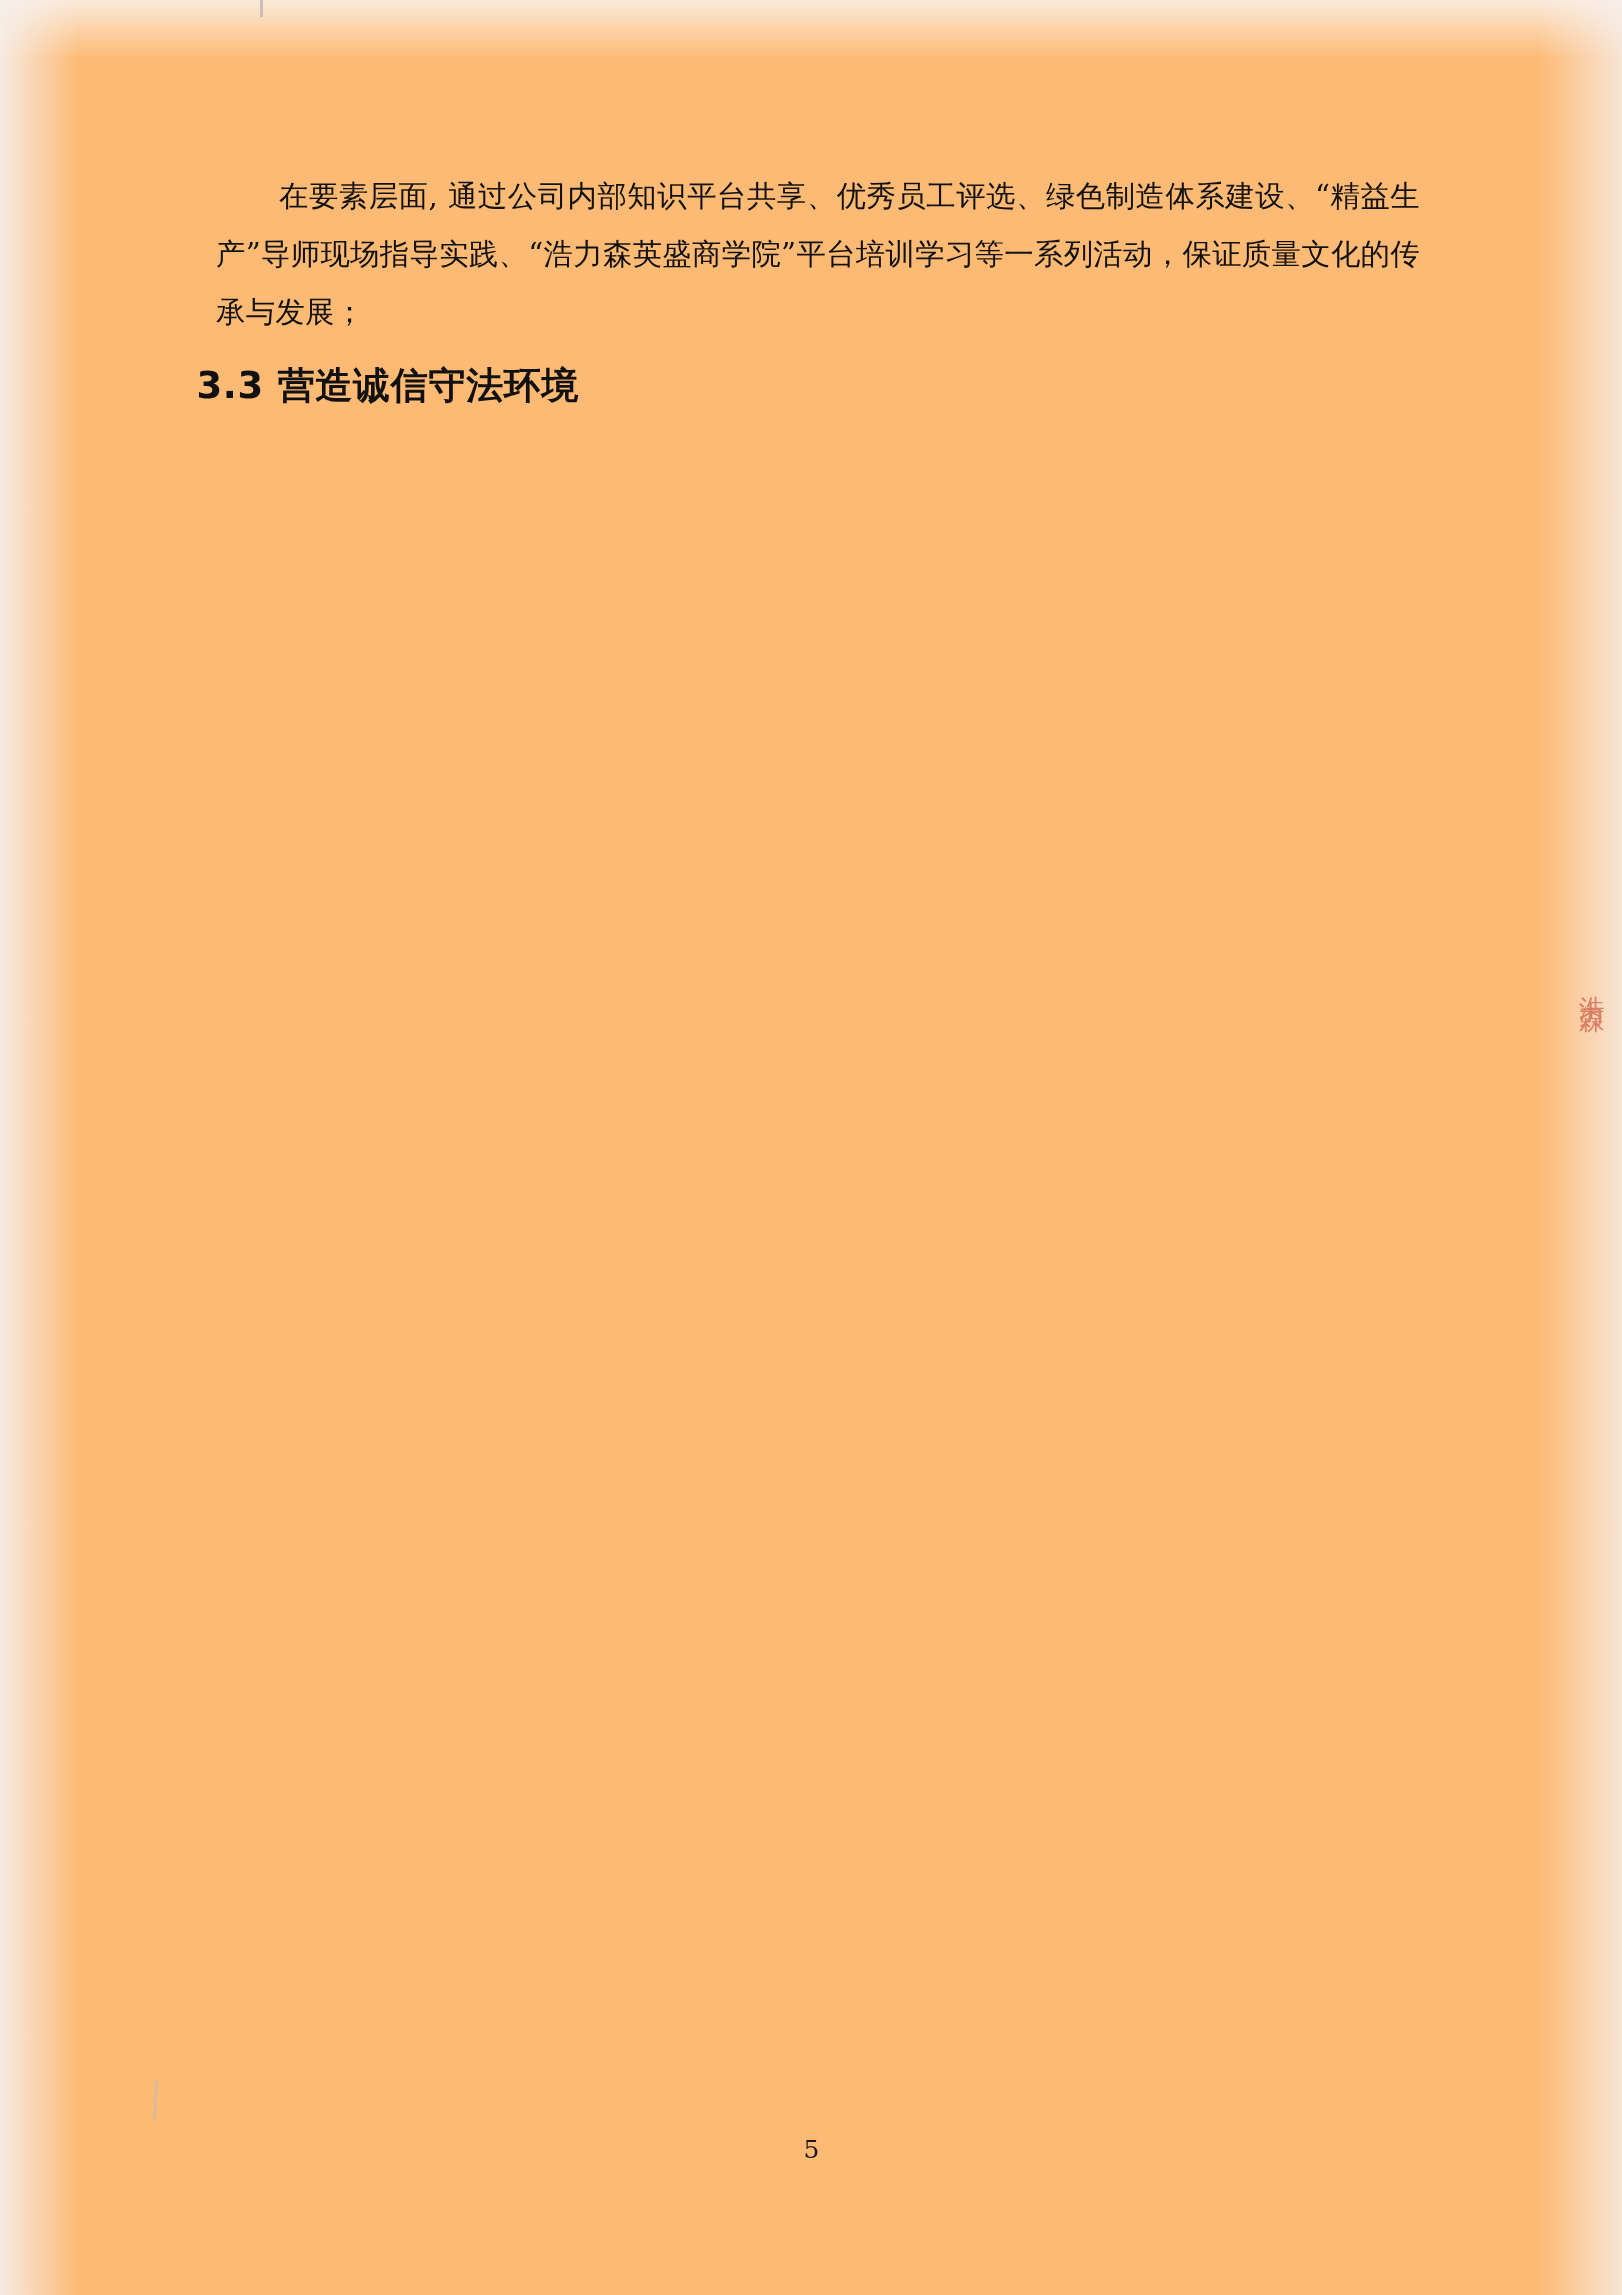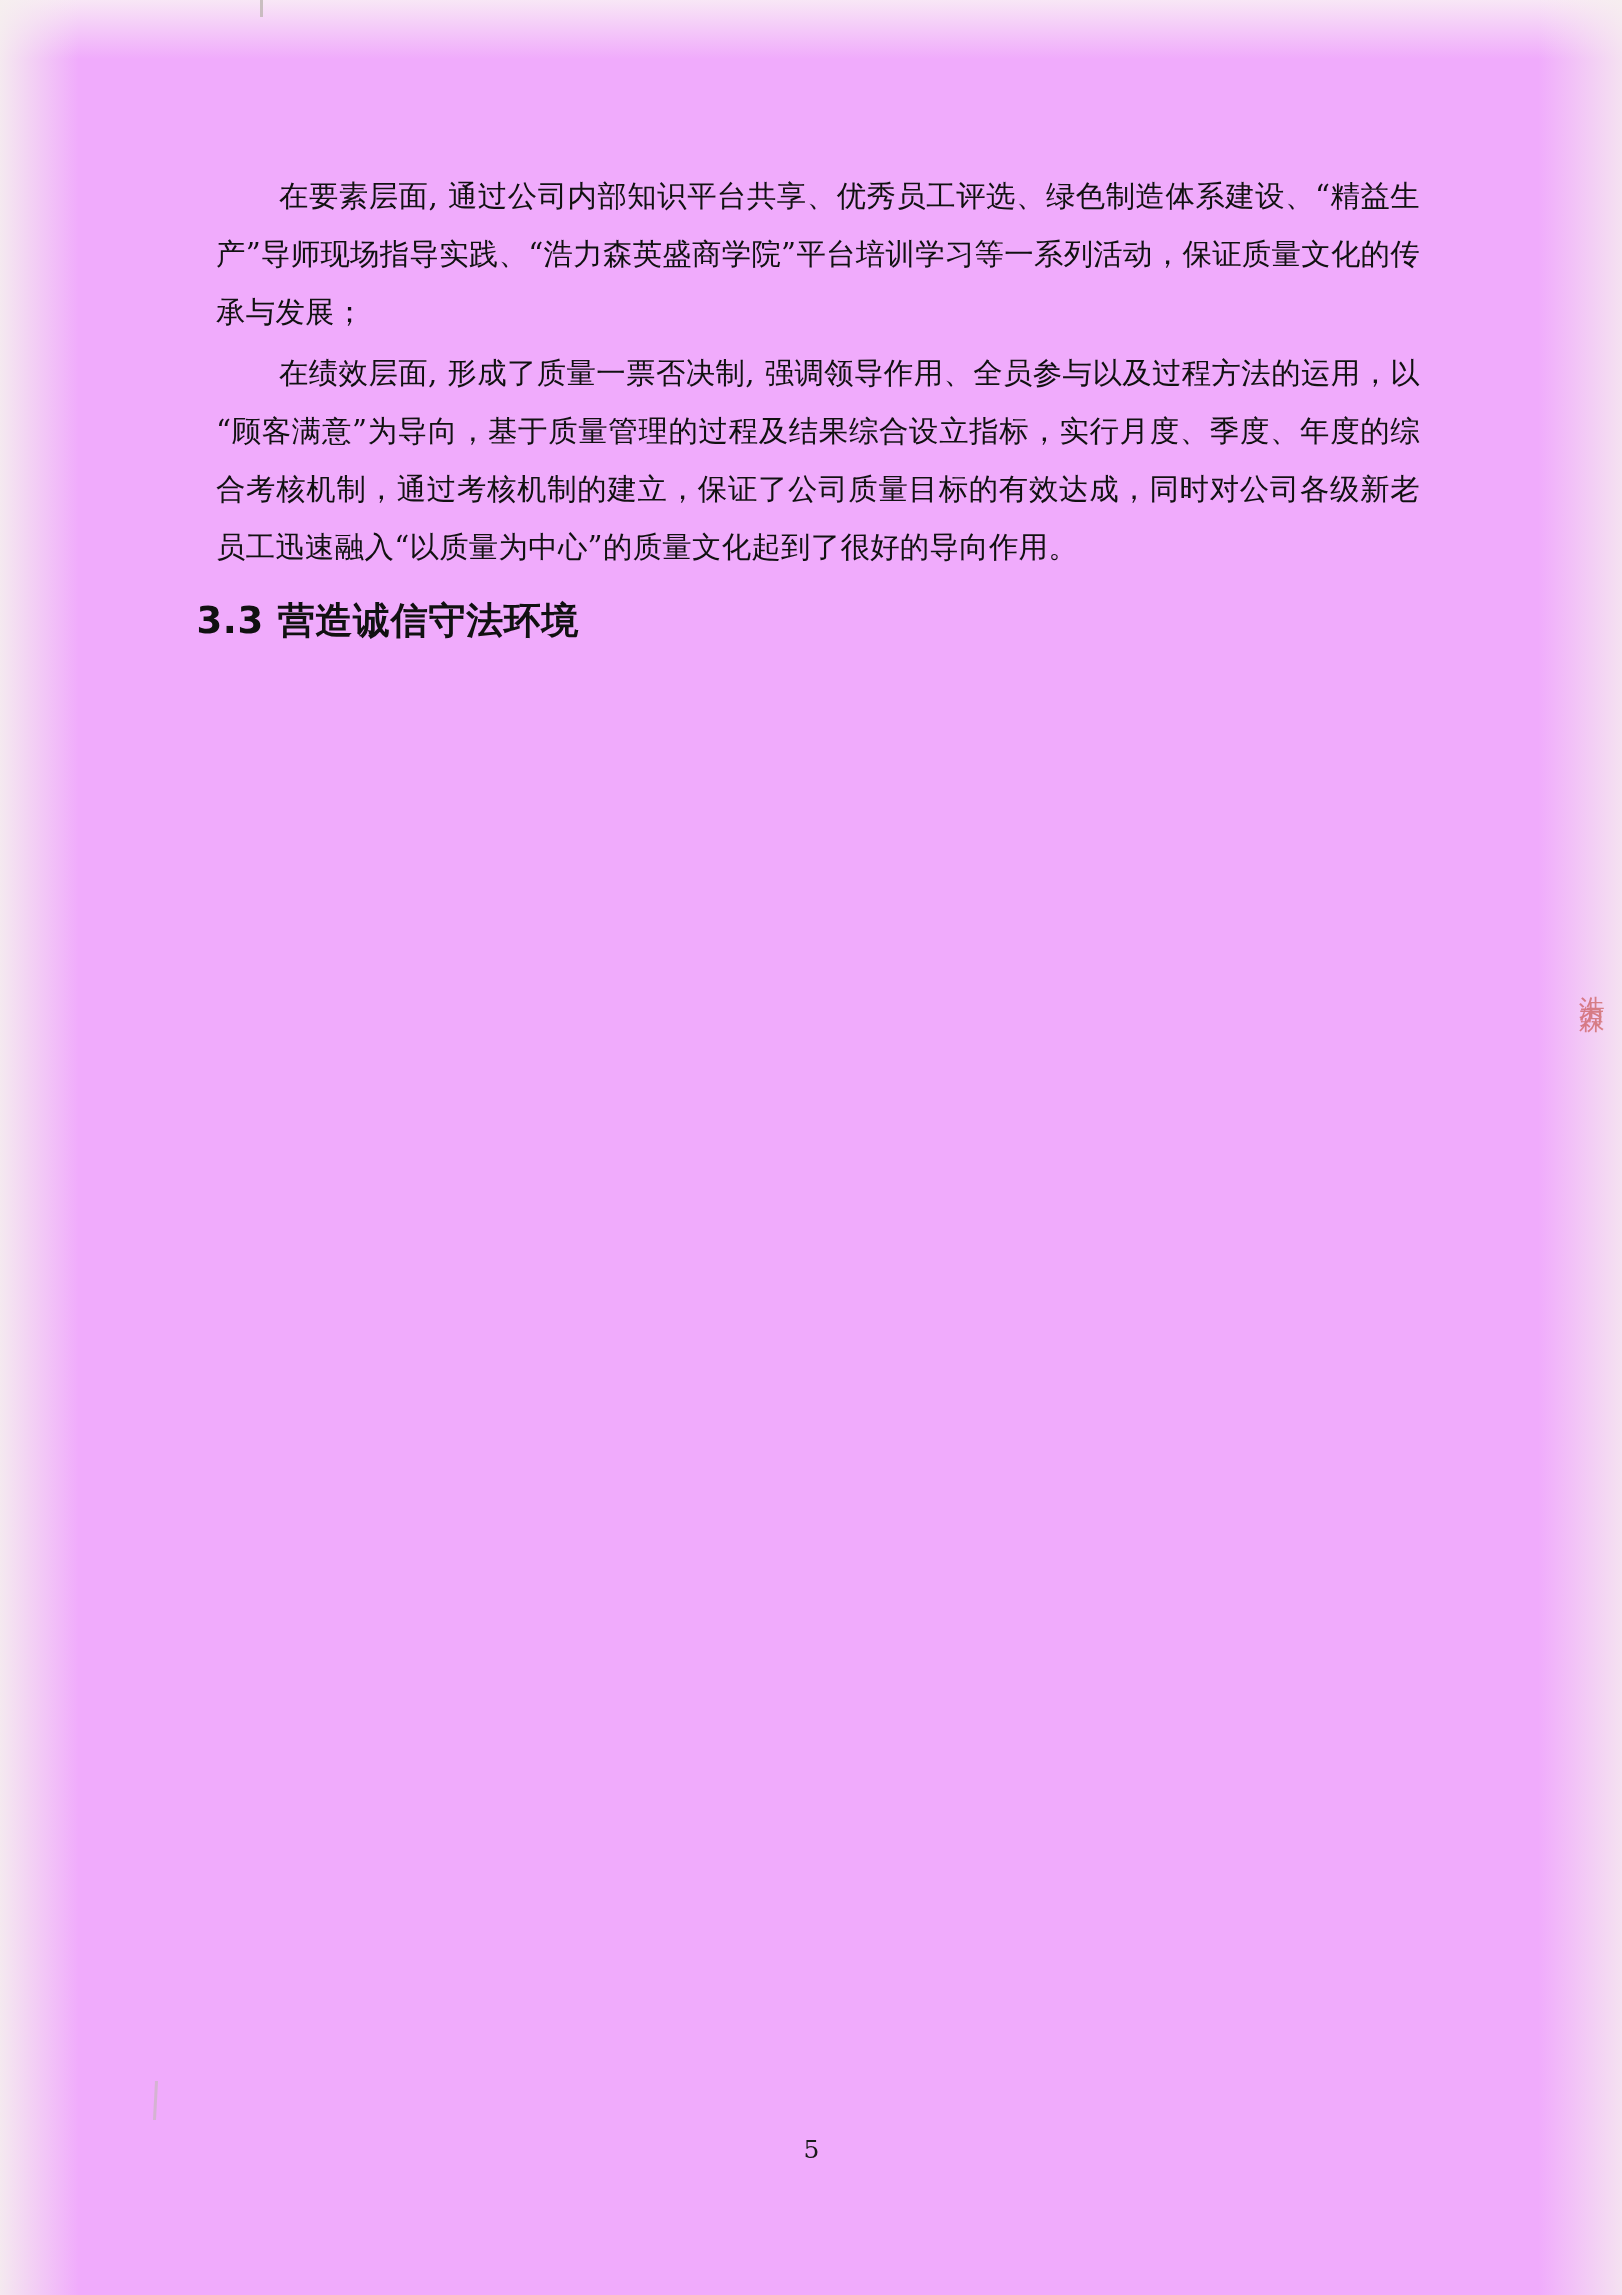--- a/index.html
+++ b/index.html
@@ -4,21 +4,21 @@
 <style>
   html, body {
     margin: 0;
     padding: 0;
     background: #ffffff;
   }
   .page {
     position: relative;
     width: 1623px;
     height: 2295px;
-    background: #f0abfc;
+    background: #fdba74;
     overflow: hidden;
     font-family: "DejaVu Serif", "Liberation Serif", serif;
     color: #111111;
   }
   
   .paper-tint {
     position: absolute;
     inset: 0;
     background:
       linear-gradient(90deg, rgba(245,240,238,0.9) 0px, rgba(253,251,250,0) 79px),
@@ -107,21 +107,20 @@
 
   <div class="paper-tint"></div>
   <div class="edge-mark-top"></div>
   <div class="edge-mark-left"></div>
 
   <div class="stamp">浩力森</div>
 
   <div class="content">
 
     <p class="para indent">在要素层面, 通过公司内部知识平台共享、优秀员工评选、绿色制造体系建设、“精益生产”导师现场指导实践、“浩力森英盛商学院”平台培训学习等一系列活动，保证质量文化的传承与发展；</p>
-    <p class="para indent">在绩效层面, 形成了质量一票否决制, 强调领导作用、全员参与以及过程方法的运用，以“顾客满意”为导向，基于质量管理的过程及结果综合设立指标，实行月度、季度、年度的综合考核机制，通过考核机制的建立，保证了公司质量目标的有效达成，同时对公司各级新老员工迅速融入“以质量为中心”的质量文化起到了很好的导向作用。</p>
 
     <h3 class="heading">3.3 营造诚信守法环境</h3>
 
     <div class="gap-md"></div>
 
   </div>
 
   <div class="page-number">5</div>
 
 </div>

